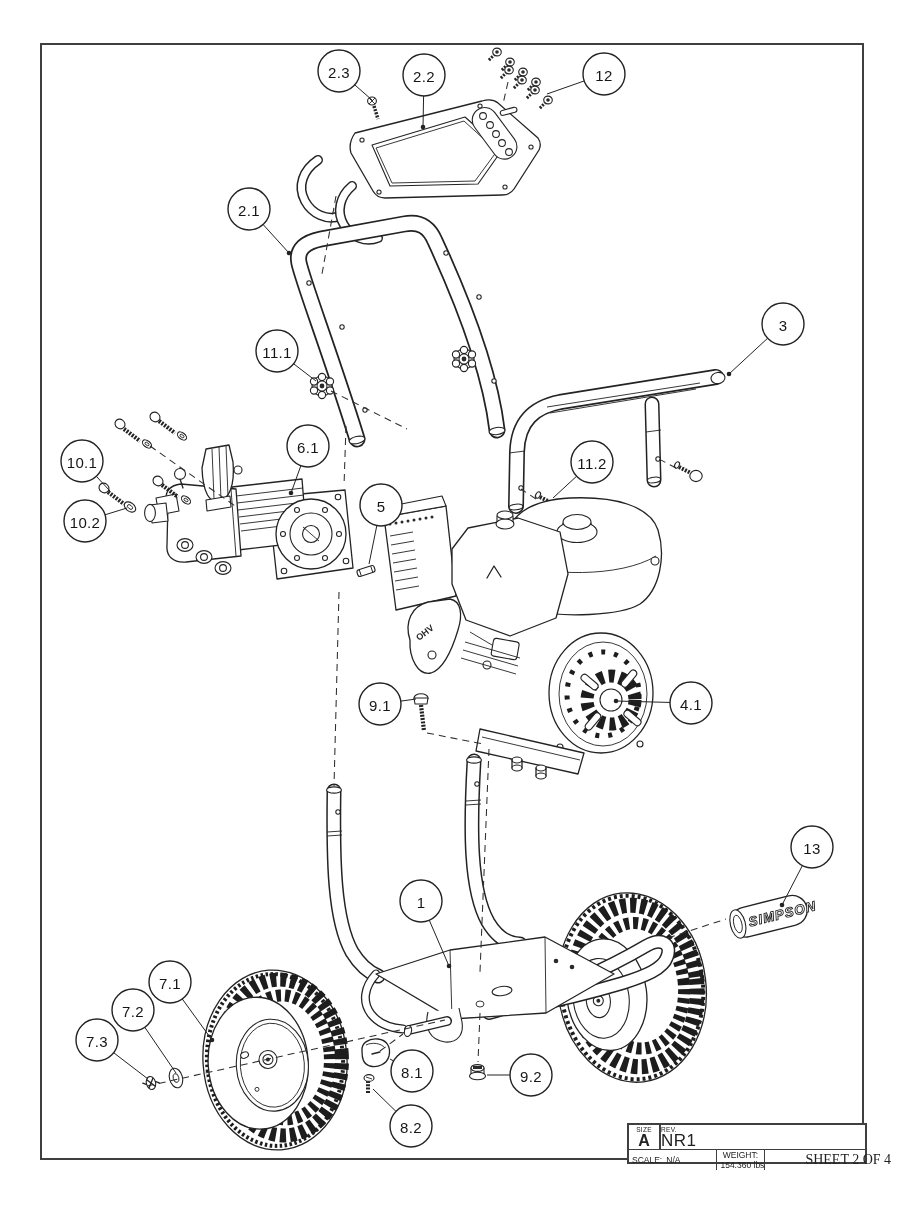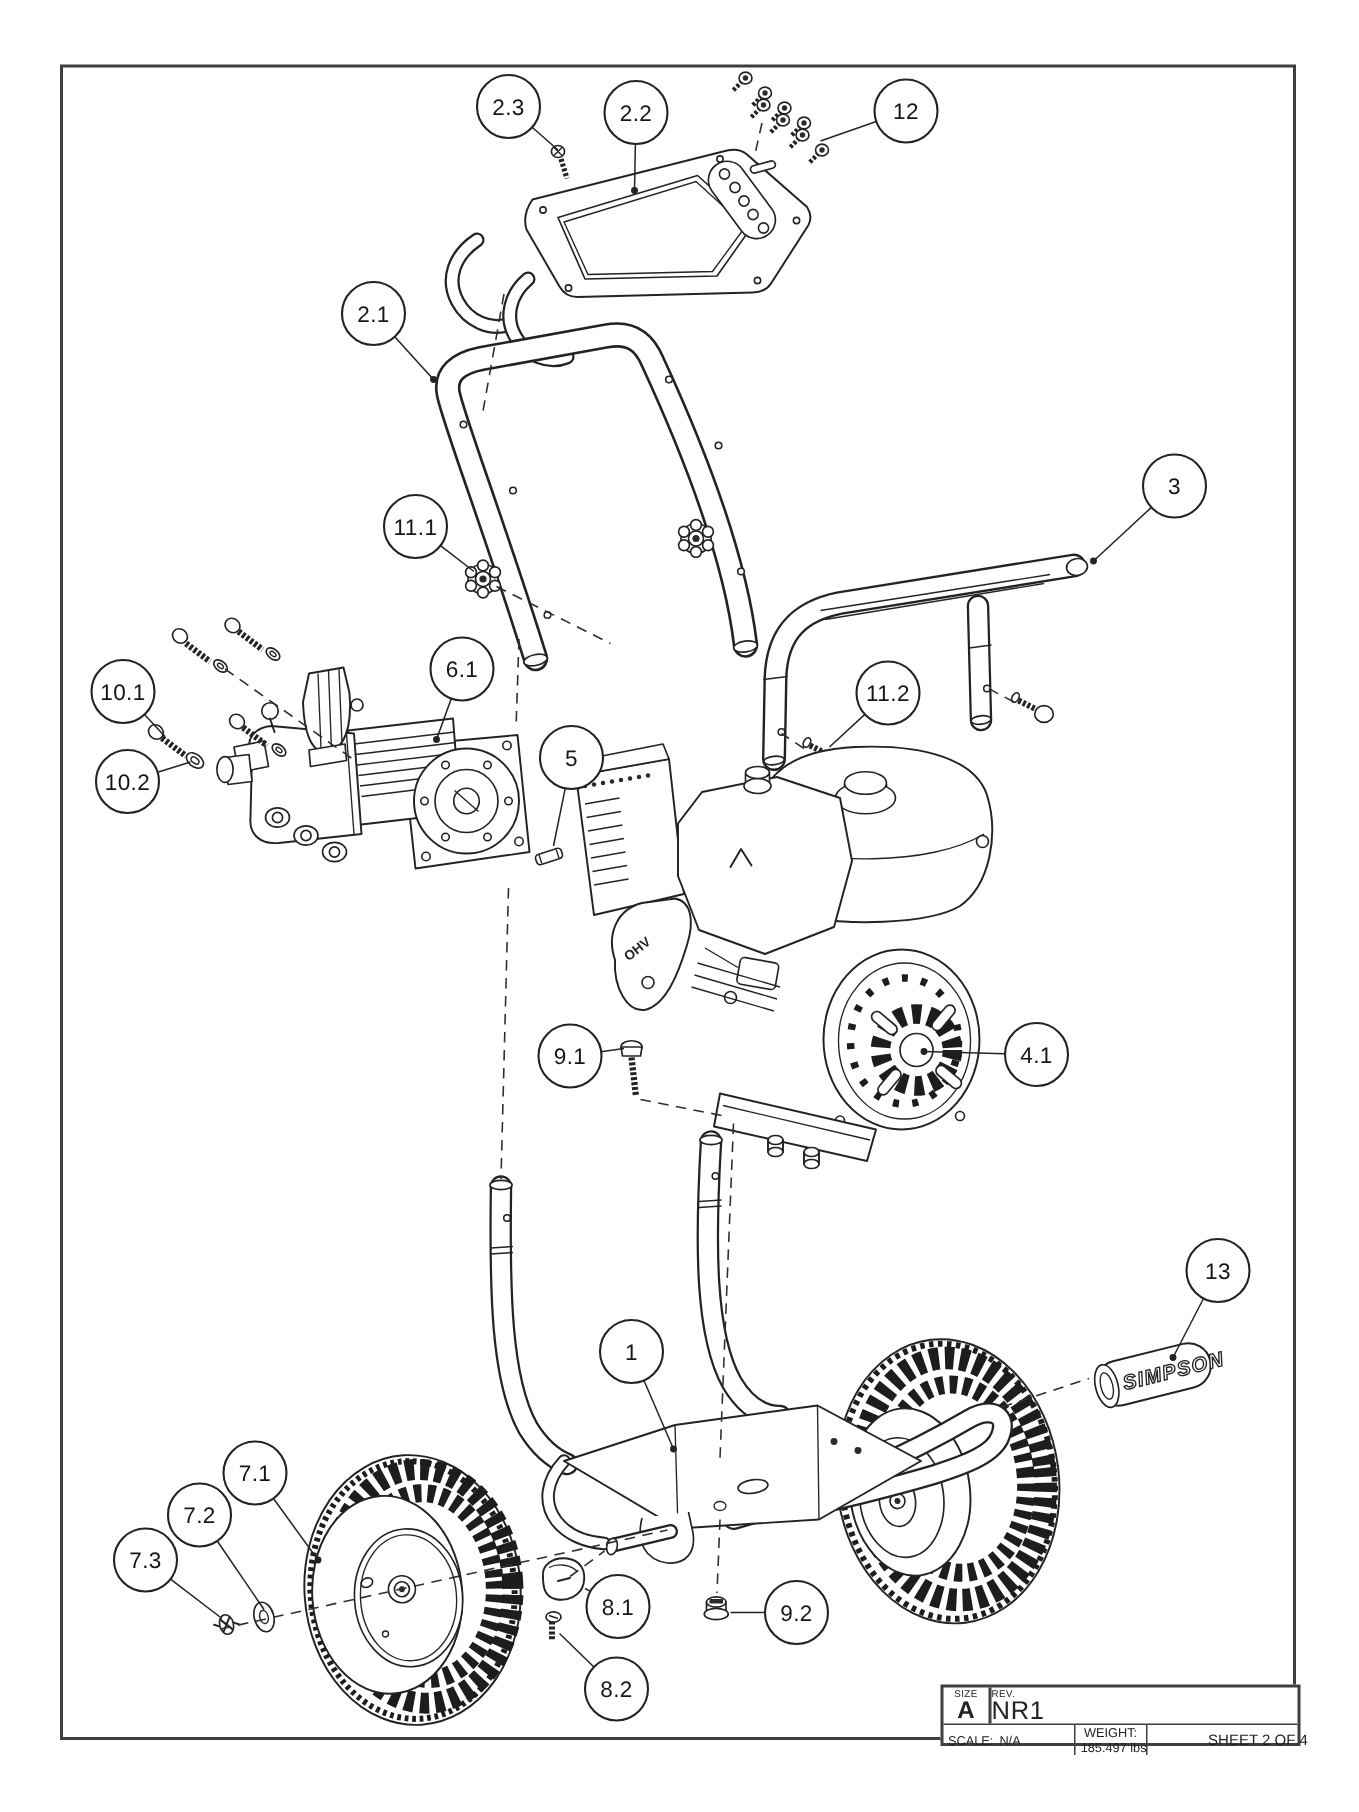--- a/index.html
+++ b/index.html
@@ -39,21 +39,21 @@
   .rev-cell{width:17px;border-left:1.5px solid #3f3f3f;}
   .mini{font-size:6.5px;letter-spacing:.3px;display:block;line-height:7px;padding-top:1px;}
   .size-val{font-size:16px;font-weight:bold;line-height:16px;display:block;}
   .dwg-val{font-size:18px;line-height:17px;display:block;letter-spacing:.5px;}
   .rev-val{font-size:17px;line-height:16px;display:block;letter-spacing:.5px;}
   .dwg-cell .mini{text-align:left;padding-left:3px;}
   .rev-cell .mini{text-align:right;padding-right:2px;}
   .scale-cell{width:57px;padding-left:3px;font-size:8.5px;}
   .weight-cell{width:108px;border-left:1.5px solid #3f3f3f;border-right:1.5px solid #3f3f3f;
         padding-left:3px;font-size:8.5px;align-self:stretch;display:flex;align-items:center;flex-direction:column;}
-  .sheet-cell{flex:1;padding-left:4px;font-size:10px;}
+  .sheet-cell{flex:1;padding-left:4px;font-size:14px;font-family:Liberation Serif, serif;}
   .scale-cell b, .weight-cell b{font-weight:normal;margin-right:4px;}
 </style>
 </head>
 <body>
 
 <div class="page">
   <div class="sheet-border"></div>
 
   <svg class="art" width="906" height="1208" viewBox="0 0 906 1208">
 
@@ -592,20 +592,20 @@
         <span class="mini">REV.</span>
         <span class="rev-val">NR1</span>
       </div>
     </div>
     <div class="trow2">
       <div class="cell scale-cell">
         <b>SCALE:</b><span>N/A</span>
       </div>
       <div class="cell weight-cell">
         <b>WEIGHT:</b>
-          <span>185.497 lbs</span>
+          <span>154.360 lbs</span>
       </div>
       <div class="cell sheet-cell">
         <span>SHEET 2 OF 4</span>
       </div>
     </div>
   </div>
 </div>
 
 </body></html>

